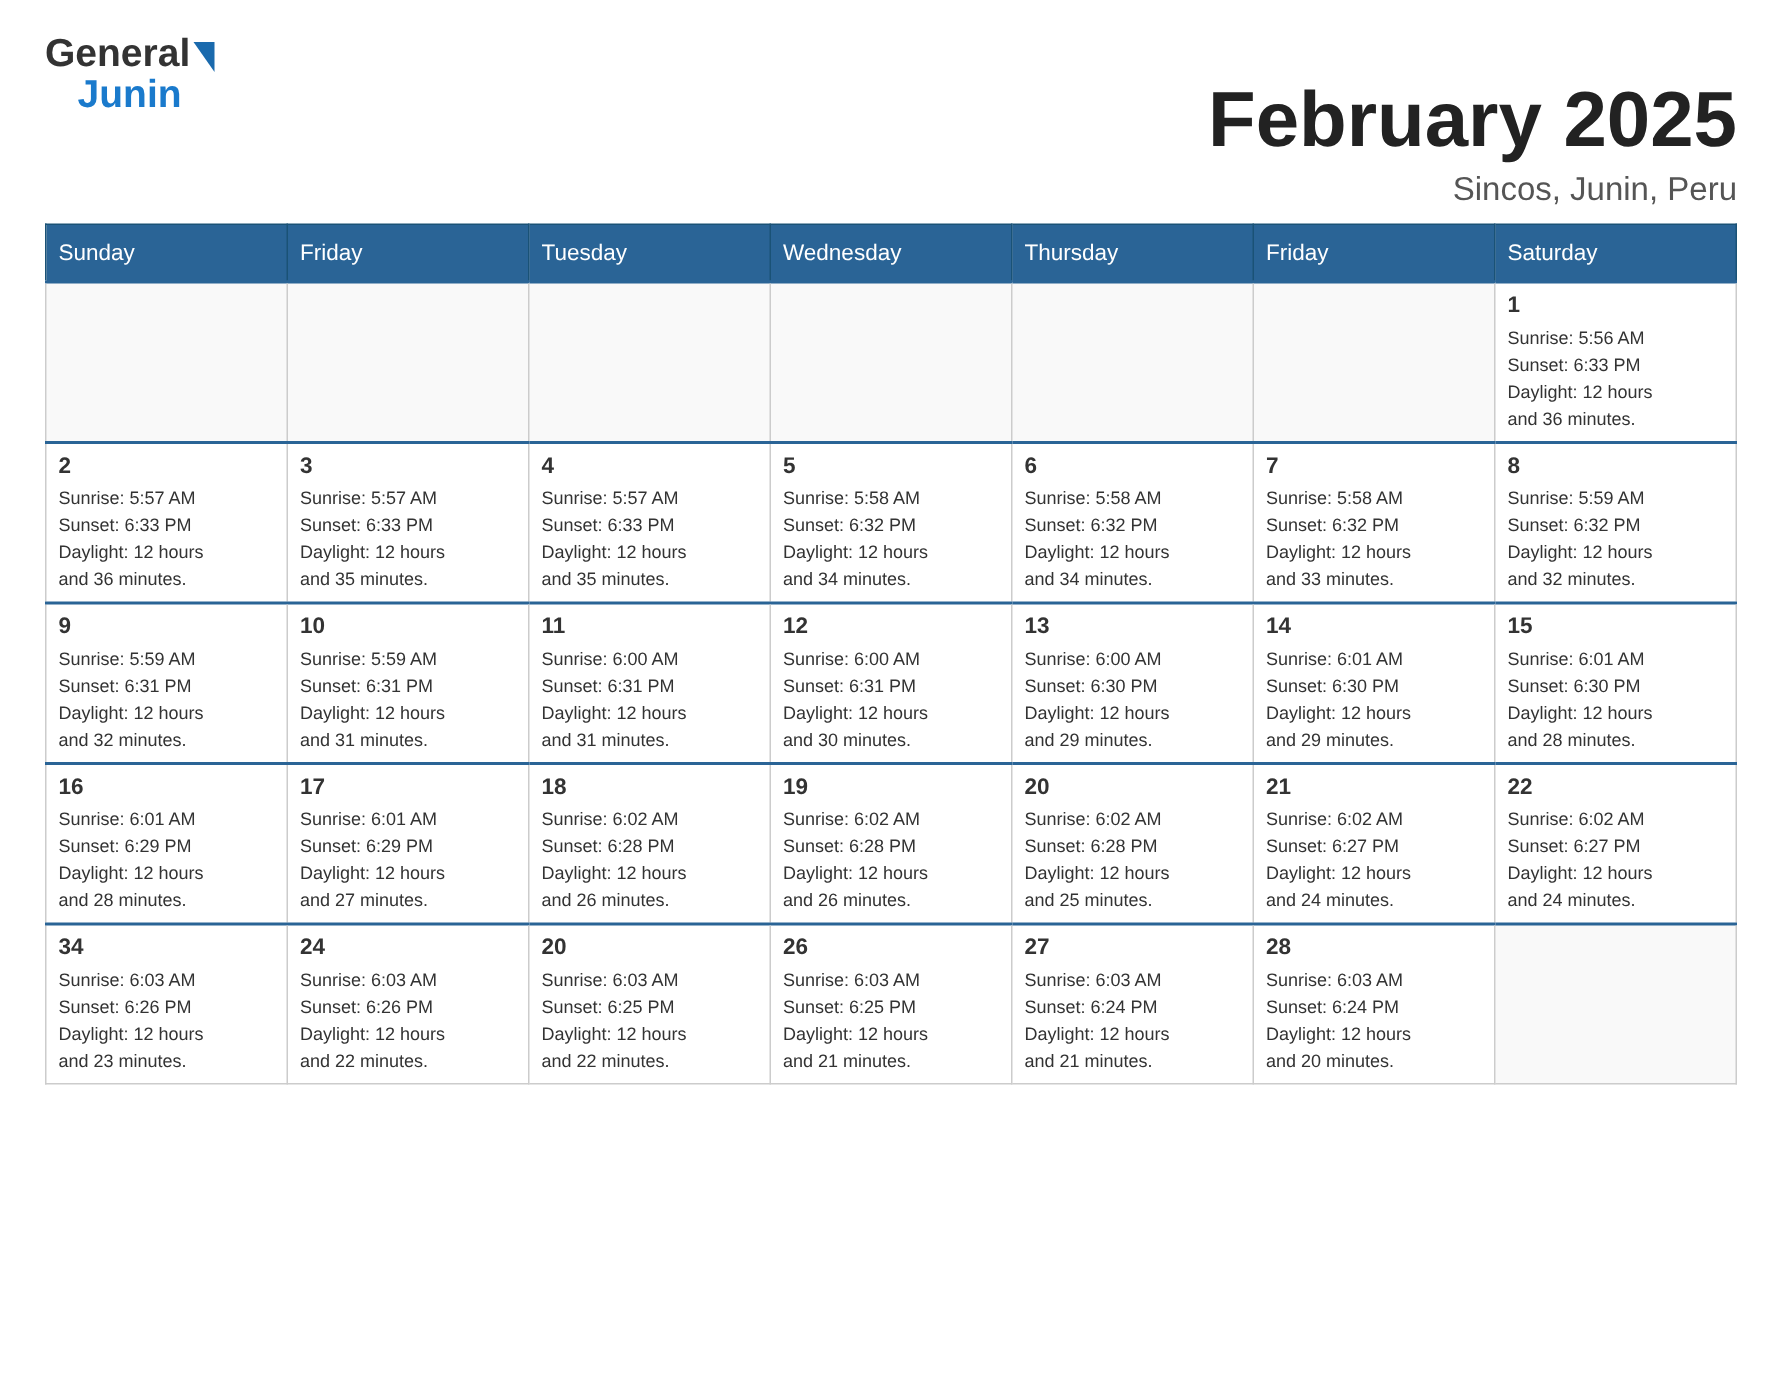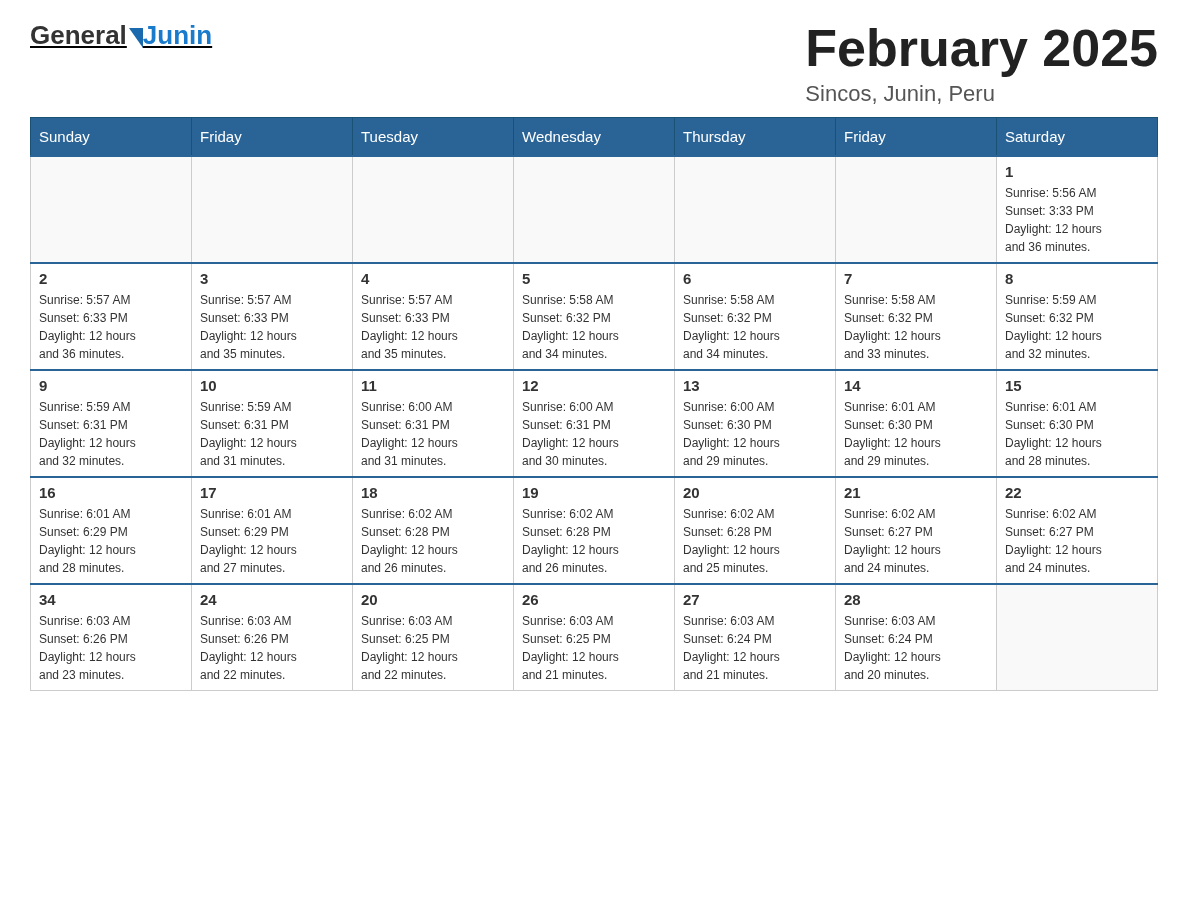--- a/index.html
+++ b/index.html
@@ -11,43 +11,44 @@
       padding: 20px 30px;
     }
     .header {
       display: flex;
       justify-content: space-between;
       align-items: flex-start;
       margin-bottom: 10px;
     }
     .logo {
       display: flex;
-      flex-direction: row;
-      align-items: flex-end;
-      text-decoration: underline;
+      flex-direction: column;
+      align-items: center;
     }
     .logo-top {
       display: flex;
       align-items: center;
     }
     .logo-general {
       font-size: 26px;
       font-weight: bold;
       color: #333;
     }
     .logo-arrow {
       width: 0;
       height: 0;
       border-left: 14px solid transparent;
       border-right: 0px solid transparent;
       border-top: 20px solid #1a6aad;
       margin-left: 2px;
       margin-top: 4px;
     }
     .title-block {
+      text-align: right;
+      margin-top: 32px;
     }
     .main-title {
       font-size: 52px;
       font-weight: bold;
       color: #222;
       line-height: 1.1;
     }
     .subtitle {
       font-size: 22px;
       color: #555;
@@ -137,21 +138,21 @@
   <tr>
         <td class="empty"></td>
         <td class="empty"></td>
         <td class="empty"></td>
         <td class="empty"></td>
         <td class="empty"></td>
         <td class="empty"></td>
         <td>
           <span class="day-number">1</span>
           <div class="day-info" style="white-space: pre-line;">Sunrise: 5:56 AM
-Sunset: 3:33 PM
+Sunset: 6:33 PM
 Daylight: 12 hours
 and 36 minutes.</div>
         </td>
       </tr>
       <tr>
         <td>
           <span class="day-number">2</span>
           <div class="day-info" style="white-space: pre-line;">Sunrise: 5:57 AM
 Sunset: 6:33 PM
 Daylight: 12 hours

